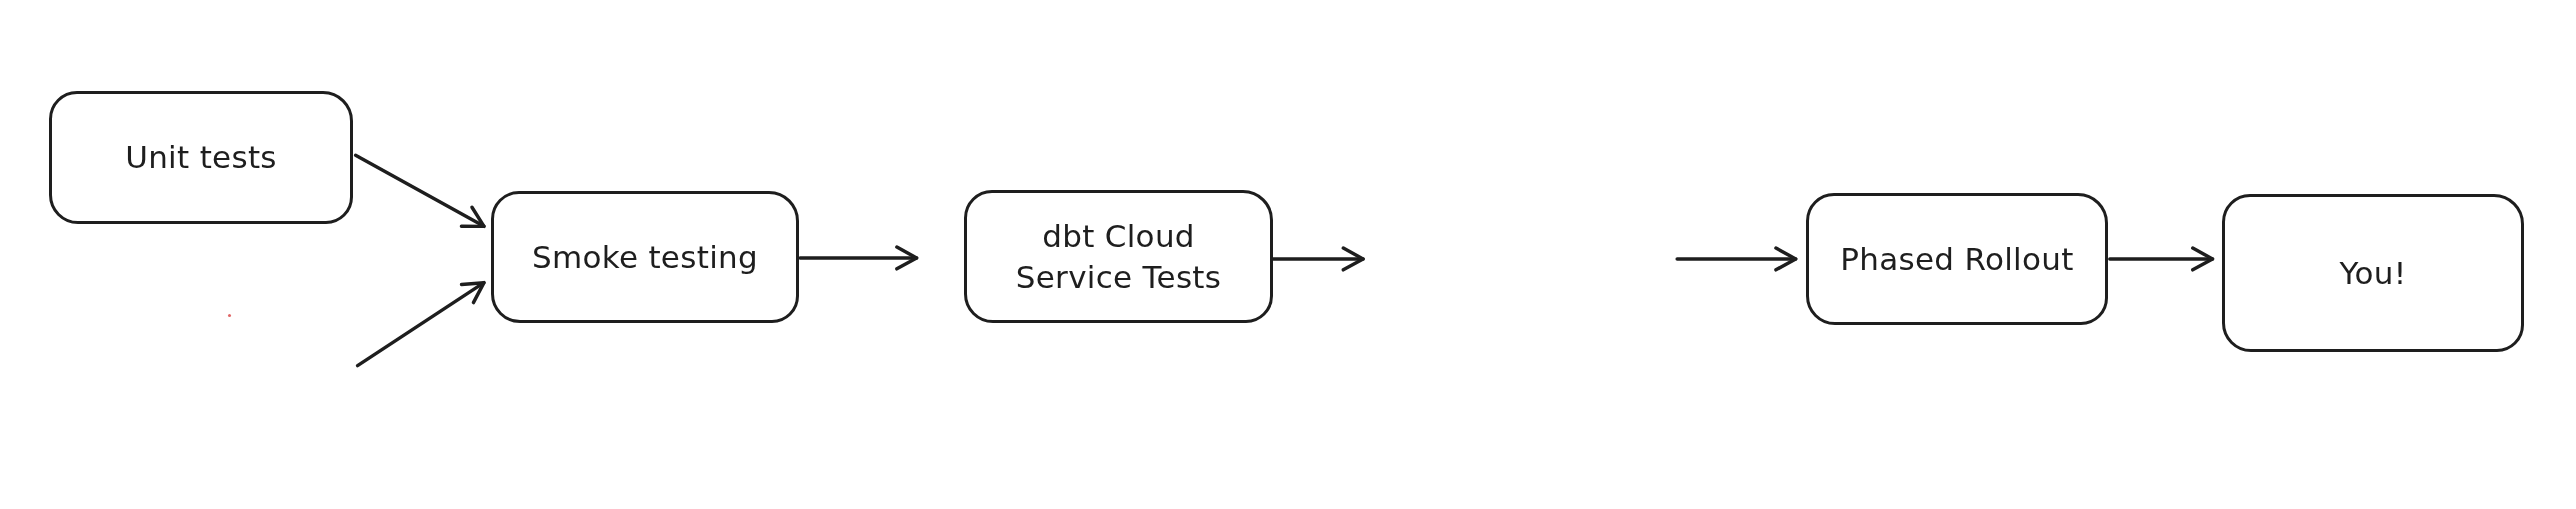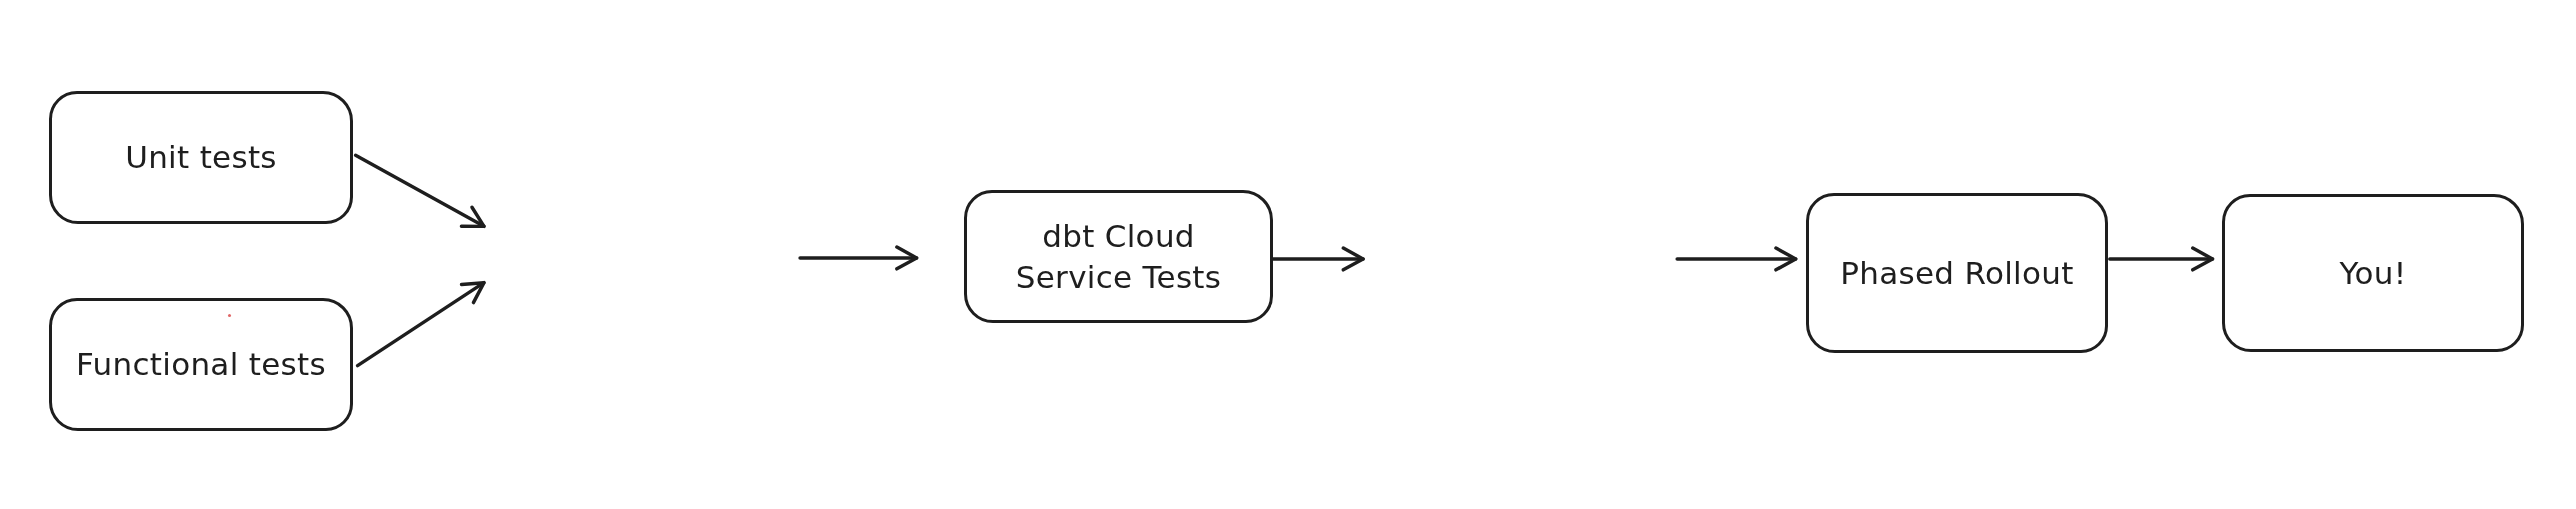--- a/index.html
+++ b/index.html
@@ -34,21 +34,21 @@
     text-align: center;
     white-space: pre-line;
     line-height: 1.32;
     letter-spacing: 0.3px;
   }
   .n-unit    { left: 49px;   top: 91px;  width: 304px; height: 133px; }
   .n-func    { left: 49px;   top: 298px; width: 304px; height: 133px; }
   .n-smoke   { left: 491px;  top: 191px; width: 308px; height: 132px; }
   .n-dbt     { left: 964px;  top: 190px; width: 309px; height: 133px; }
   .n-canary  { left: 1373px; top: 193px; width: 303px; height: 132px; }
-  .n-phased  { left: 1806px; top: 193px; width: 302px; height: 160px; }
+  .n-phased  { left: 1806px; top: 193px; width: 302px; height: 132px; }
   .n-you     { left: 2222px; top: 194px; width: 302px; height: 158px; }
   .artifact-dot {
     position: absolute;
     left: 228px; top: 314px;
     width: 3px; height: 3px;
     background: #e06666;
     border-radius: 50%;
   }
 </style>
 </head>
@@ -69,24 +69,24 @@
       <path d="M1253,262 L1380,262" marker-end="url(#ah)"></path>
       <path d="M1698,262 L1818,262" marker-end="url(#ah)"></path>
       <path d="M2136,262 L2240,262" marker-end="url(#ah)"></path>
     </g>
   </svg>
 
   <div class="node n-unit">
     <span class="label">Unit tests</span>
   </div>
 
-  <div class="node n-func">
-    <span class="label">Functional tests</span>
+
+  <div class="node n-smoke">
+    <span class="label">Smoke testing</span>
   </div>
-
 
   <div class="node n-dbt">
     <span class="label">dbt Cloud
 Service Tests</span>
   </div>
 
 
   <div class="node n-phased">
     <span class="label">Phased Rollout</span>
   </div>

